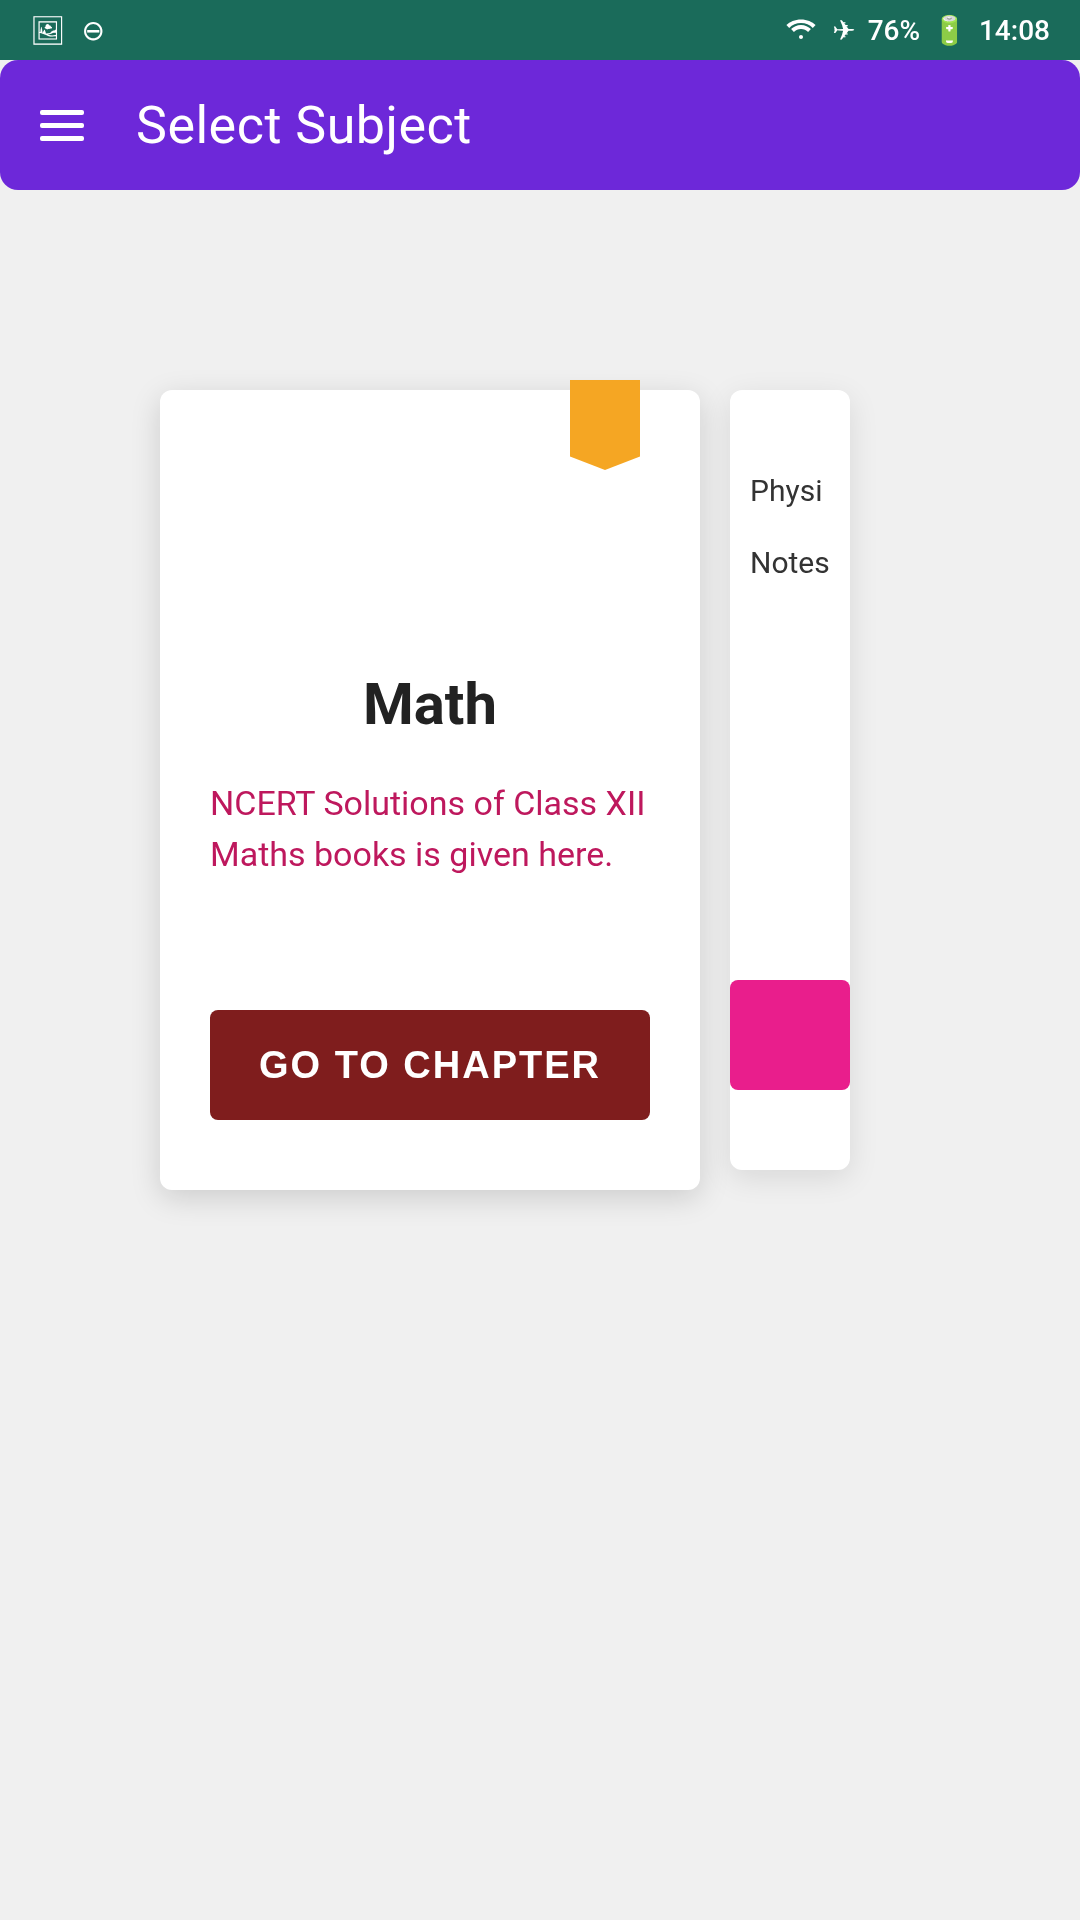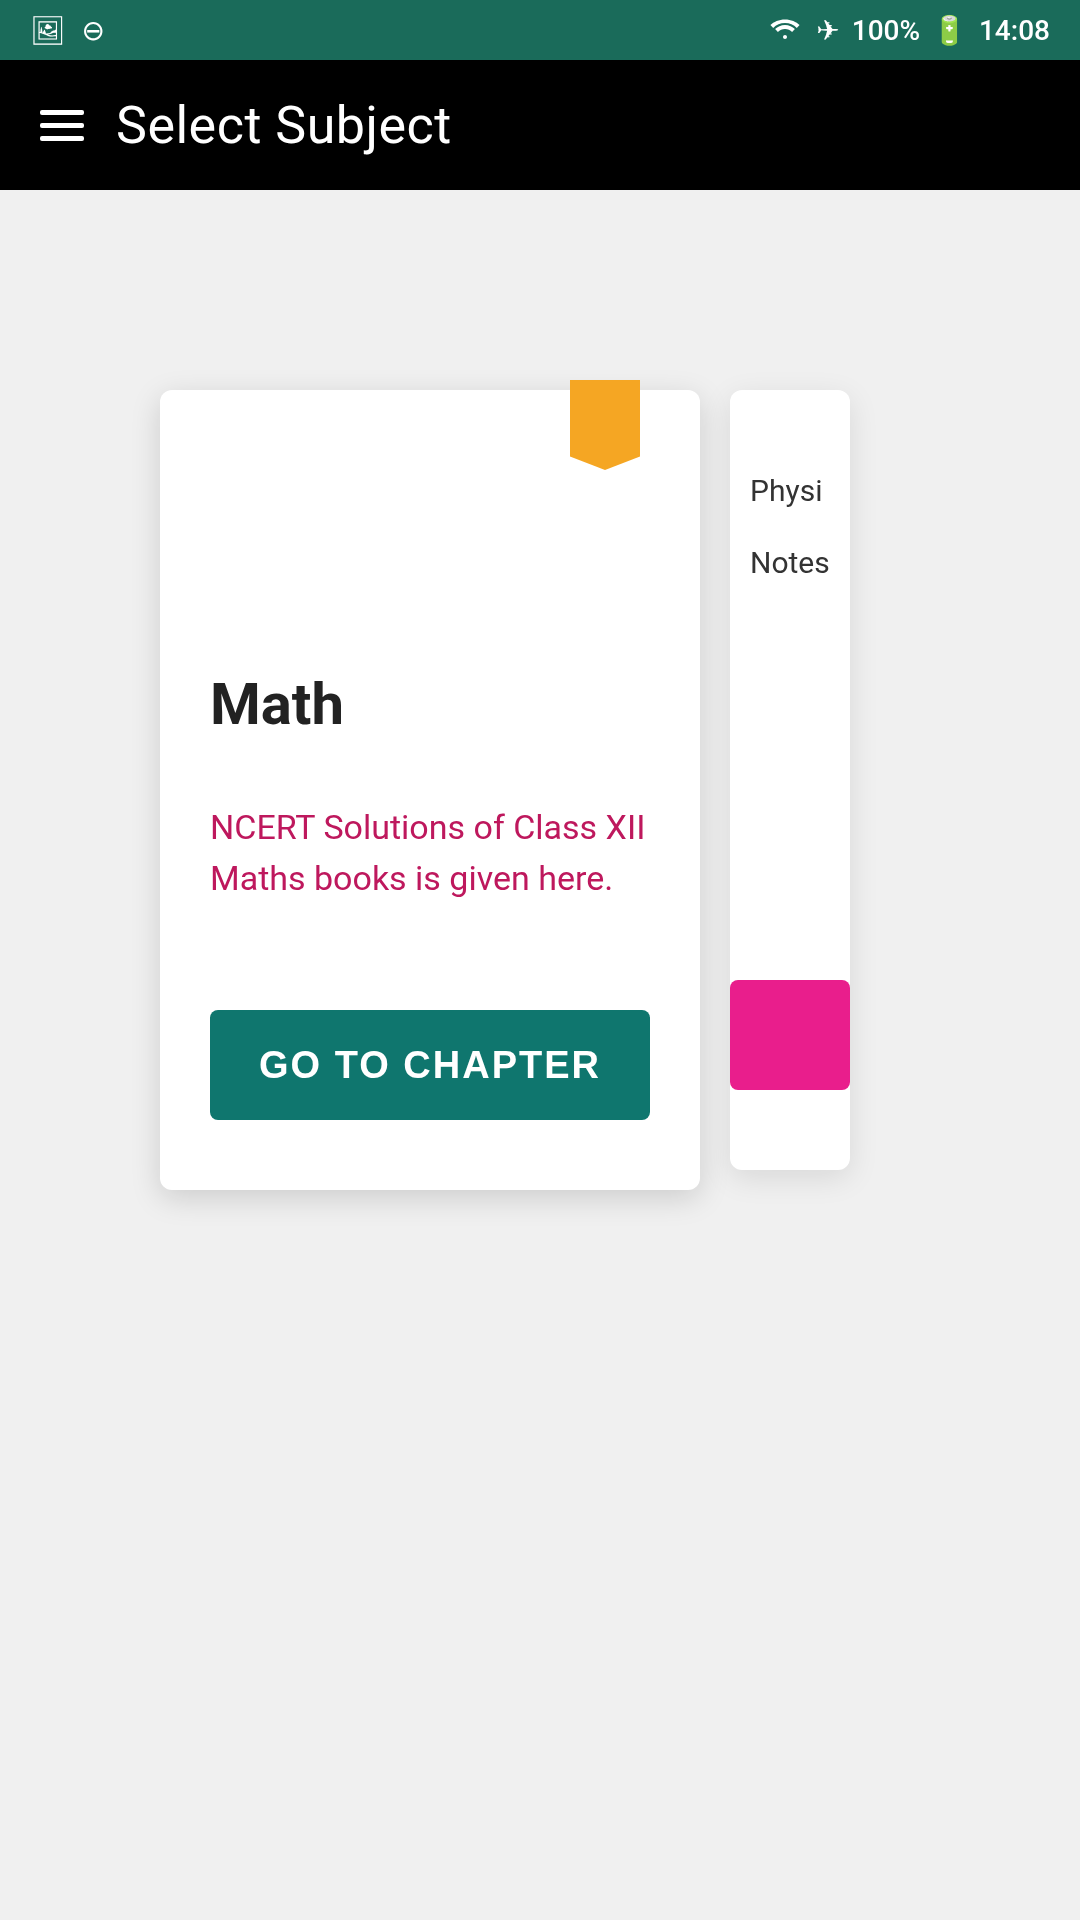--- a/index.html
+++ b/index.html
@@ -38,25 +38,26 @@
     }
     .status-icon {
       color: white;
       font-size: 28px;
     }
 
     
     .app-bar {
       width: 100%;
       height: 130px;
-      background: #000000;
+      background: #6d28d9;
       display: flex;
       align-items: center;
       padding: 0 40px;
-      gap: 32px;
+      gap: 52px;
+      border-radius: 18px;
     }
     .menu-icon {
       display: flex;
       flex-direction: column;
       gap: 8px;
       cursor: pointer;
     }
     .menu-icon span {
       display: block;
       width: 44px;
@@ -120,36 +121,36 @@
       height: 90px;
       background: #f5a623;
       clip-path: polygon(0 0, 100% 0, 100% 85%, 50% 100%, 0 85%);
     }
 
     .card-subject-name {
       font-size: 58px;
       font-weight: 700;
       color: #222;
       margin-top: 220px;
-      margin-bottom: 64px;
-      width: 100%;
-      text-align: left;
+      margin-bottom: 40px;
+      width: 100%;
+      text-align: center;
     }
 
     .card-description {
       font-size: 34px;
       color: #be185d;
       line-height: 1.5;
       margin-bottom: auto;
     }
 
     .go-to-chapter-btn {
       width: 100%;
       height: 110px;
-      background: #0f766e;
+      background: #7f1d1d;
       border: none;
       border-radius: 8px;
       color: white;
       font-size: 38px;
       font-weight: 700;
       letter-spacing: 2px;
       cursor: pointer;
       margin-top: 100px;
       text-transform: uppercase;
     }
@@ -201,21 +202,21 @@
   </div>
   <div class="status-right">
     <span>
       <svg width="38" height="28" viewBox="0 0 38 28" fill="none">
         <path d="M19 22c1.1 0 2 .9 2 2s-.9 2-2 2-2-.9-2-2 .9-2 2-2z" fill="white"></path>
         <path d="M19 16c2.8 0 5.3 1.1 7.1 2.9l2.8-2.8C26.5 13.7 23 12 19 12s-7.5 1.7-9.9 4.1l2.8 2.8C13.7 17.1 16.2 16 19 16z" fill="white"></path>
         <path d="M19 10c4.6 0 8.8 1.9 11.8 4.9l2.8-2.8C30.3 8.9 25 6.5 19 6.5S7.7 8.9 4.4 12.1l2.8 2.8C10.2 11.9 14.4 10 19 10z" fill="white"></path>
       </svg>
     </span>
     <span>✈</span>
-    <span>100%</span>
+    <span>76%</span>
     <span>🔋</span>
     <span>14:08</span>
   </div>
 </div>
 
 <div class="app-bar">
   <div class="menu-icon">
     <span></span>
     <span></span>
     <span></span>

